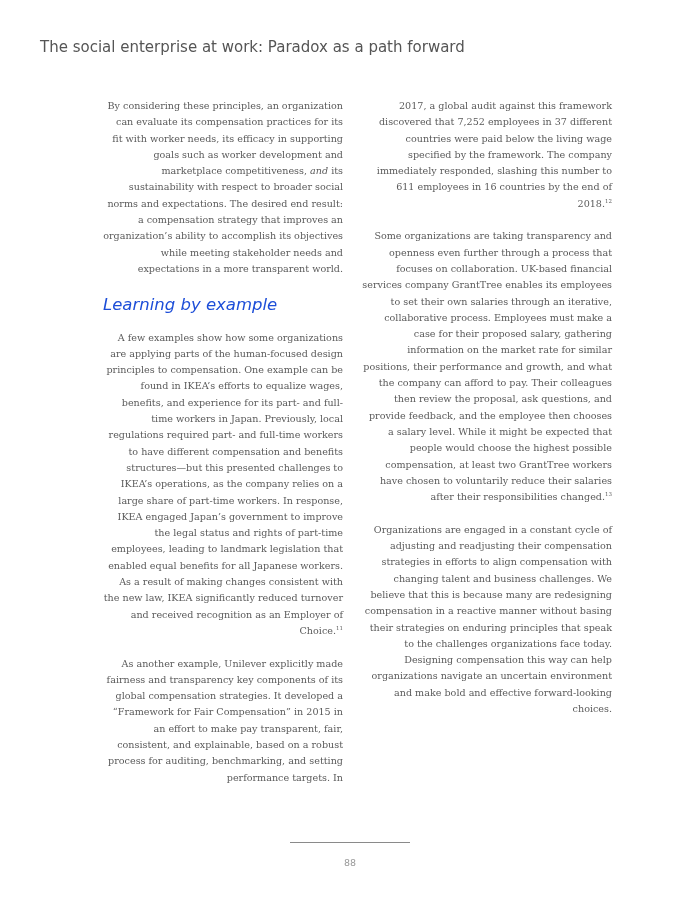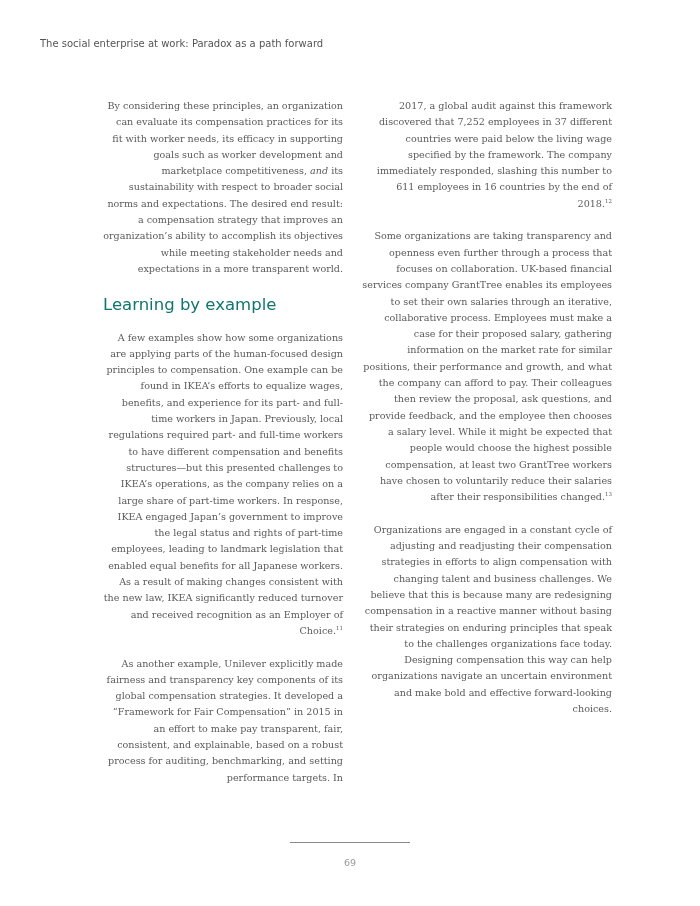--- a/index.html
+++ b/index.html
@@ -1,30 +1,30 @@
 <!DOCTYPE html>
 <html><head>
   <meta charset="utf-8">
   <style>
     html, body { margin: 0; padding: 0; background: #ffffff; }
     body { width: 700px; height: 906px; position: relative; overflow: hidden; }
     .running-header {
       position: absolute; left: 40px; top: 38px;
-      font-family: "DejaVu Sans", sans-serif; font-size: 10px; color: #555555;
+      font-family: "DejaVu Sans", sans-serif; font-size: 15px; color: #555555;
     }
     .col {
       position: absolute; top: 98px; width: 240px;
       font-family: "DejaVu Serif", serif; font-size: 9.6px; line-height: 16.3px; color: #5a5a5a;
     }
     .col-left { left: 103px; }
     .col-right { left: 362px; width: 250px; }
     .col p { margin: 0 0 16.3px 0; text-align: right; }
     .col h2 {
       font-family: "DejaVu Sans", sans-serif; font-weight: normal;
-      font-size: 16.5px; color: #0f766e; margin: 14px 0 14px 0; line-height: 22px;
+      font-size: 16.5px; color: #1d4ed8; margin: 14px 0 14px 0; line-height: 22px; font-style: italic;
     }
     sup { font-size: 5.5px; vertical-align: super; line-height: 0; }
     em { font-style: italic; }
     .footer-rule {
       position: absolute; left: 290px; top: 842px; width: 120px; height: 0;
       border-top: 1px solid #8a8a8a;
     }
     .page-number {
       position: absolute; left: 0; width: 700px; top: 857px; text-align: center;
       font-family: "DejaVu Sans", sans-serif; font-size: 9.5px; color: #999999;
@@ -42,13 +42,13 @@
   <p><span>As another example, Unilever explicitly made fairness and transparency key components of its global compensation strategies. It developed a “Framework for Fair Compensation” in 2015 in an effort to make pay transparent, fair, consistent, and explainable, based on a robust process for auditing, benchmarking, and setting performance targets. In</span></p>
 </div>
 
 <div class="col col-right">
   <p><span>2017, a global audit against this framework discovered that 7,252 employees in 37 different countries were paid below the living wage specified by the framework. The company immediately responded, slashing this number to 611 employees in 16 countries by the end of 2018.</span><sup>12</sup></p>
   <p><span>Some organizations are taking transparency and openness even further through a process that focuses on collaboration. UK-based financial services company GrantTree enables its employees to set their own salaries through an iterative, collaborative process. Employees must make a case for their proposed salary, gathering information on the market rate for similar positions, their performance and growth, and what the company can afford to pay. Their colleagues then review the proposal, ask questions, and provide feedback, and the employee then chooses a salary level. While it might be expected that people would choose the highest possible compensation, at least two GrantTree workers have chosen to voluntarily reduce their salaries after their responsibilities changed.</span><sup>13</sup></p>
   <p><span>Organizations are engaged in a constant cycle of adjusting and readjusting their compensation strategies in efforts to align compensation with changing talent and business challenges. We believe that this is because many are redesigning compensation in a reactive manner without basing their strategies on enduring principles that speak to the challenges organizations face today. Designing compensation this way can help organizations navigate an uncertain environment and make bold and effective forward-looking choices.</span></p>
 </div>
 
 <div class="footer-rule"></div>
-<div class="page-number">69</div>
+<div class="page-number">88</div>
 
 </body></html>

